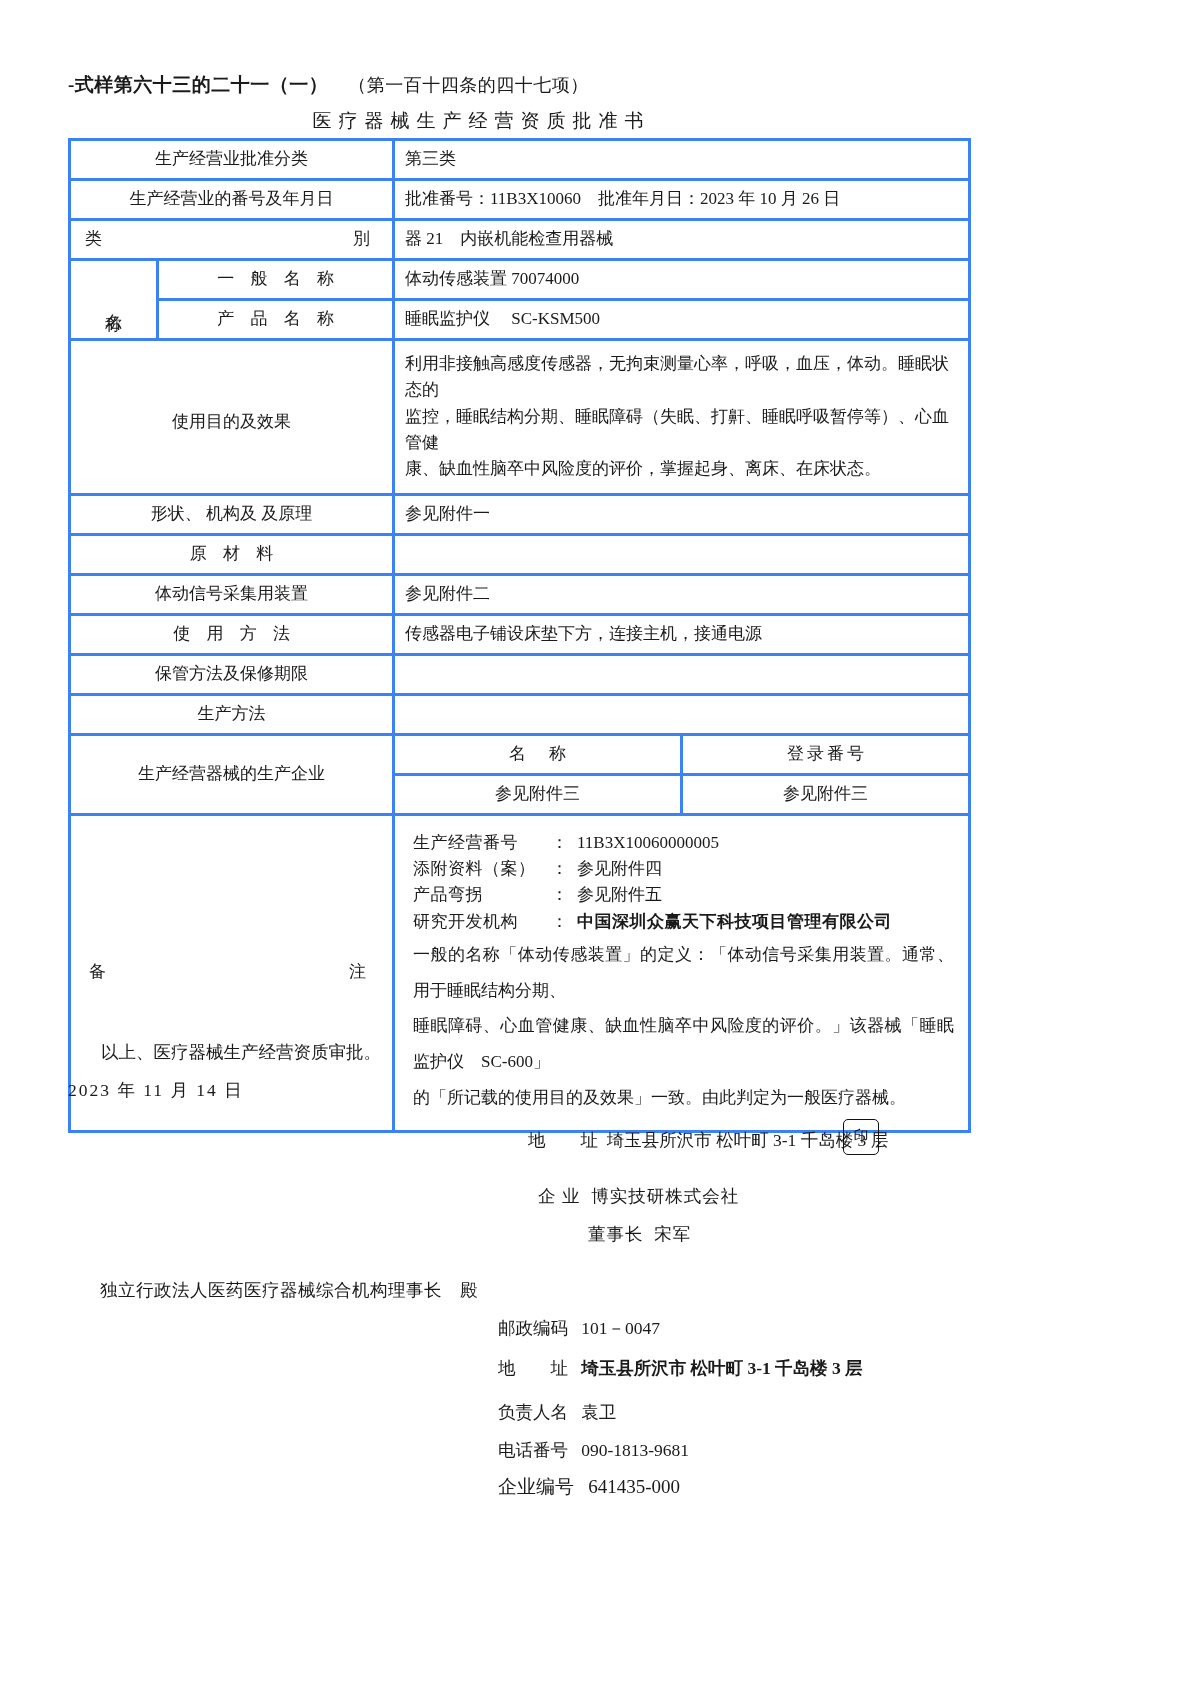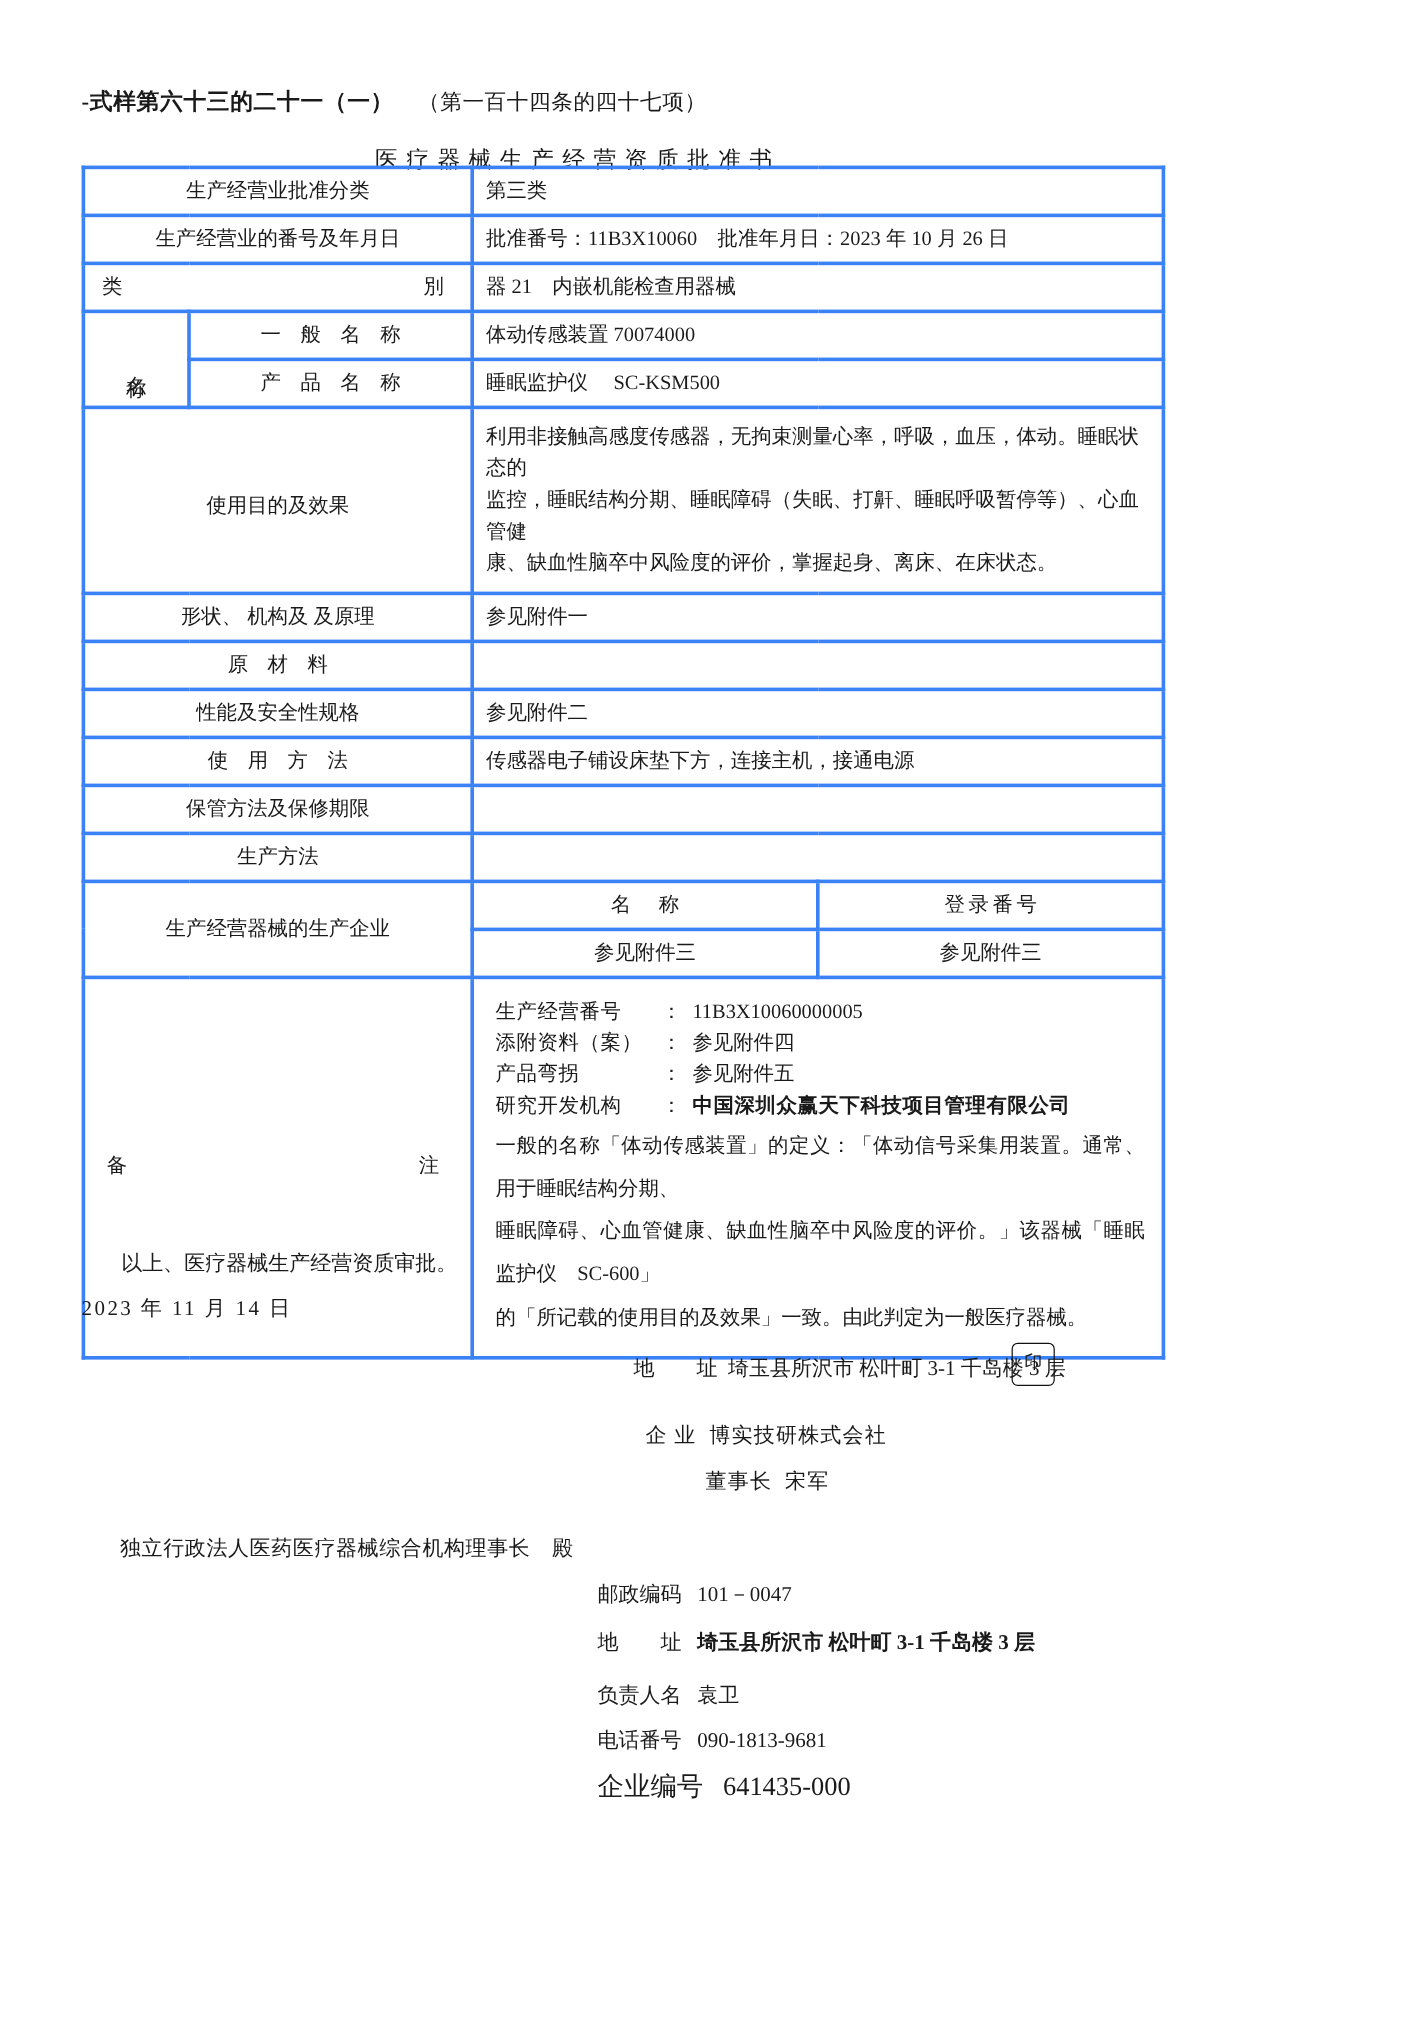--- a/index.html
+++ b/index.html
@@ -40,21 +40,20 @@
   }
   .doc-title {
     position: absolute;
     left: 0;
     top: 108px;
     width: 956px;
     text-align: center;
     font-size: 19px;
     letter-spacing: 7px;
     text-indent: 7px;
-    margin-top: 12px;
   }
 
   
   table.main {
     position: absolute;
     left: 68px;
     top: 138px;
     width: 900px;
     border-collapse: collapse;
     table-layout: fixed;
@@ -133,21 +132,21 @@
   .ftr-1 { left: 68px; top: 1040px; margin-left: 33px; }
   .ftr-2 { left: 68px; top: 1078px; letter-spacing: 2px; }
   .ftr-addr1  { left: 528px; top: 1128px; font-size: 17.5px; }
   .ftr-corp   { left: 538px; top: 1184px; font-size: 17.5px; letter-spacing: 1px; }
   .ftr-chair  { left: 588px; top: 1222px; font-size: 17.5px; letter-spacing: 1px; }
   .ftr-to     { left: 100px; top: 1278px; font-size: 17.5px; letter-spacing: 0.5px; }
   .ftr-zip    { left: 498px; top: 1316px; font-size: 17.5px; }
   .ftr-addr2  { left: 498px; top: 1356px; font-size: 17.5px; }
   .ftr-person { left: 498px; top: 1400px; font-size: 17.5px; }
   .ftr-tel    { left: 498px; top: 1438px; font-size: 17.5px; }
-  .ftr-num    { left: 498px; top: 1474px; font-size: 22px; }
+  .ftr-num    { left: 498px; top: 1474px; font-size: 19px; }
   .f-label { display: inline-block; }
   .bold-seg { font-weight: bold; }
 
   .seal {
     position: absolute;
     left: 843px;
     top: 1119px;
     width: 34px;
     height: 34px;
     border: 1.6px solid #111;
@@ -219,21 +218,21 @@
       <td colspan="2" class="lbl-c">形状、 机构及 及原理</td>
       <td colspan="2" class="val">参见附件一</td>
     </tr>
 
     <tr class="row-h">
       <td colspan="2" class="lbl-c sp-wide">原 材 料</td>
       <td colspan="2" class="val"></td>
     </tr>
 
     <tr class="row-h">
-      <td colspan="2" class="lbl-c">性能及安全性规格</td>
+      <td colspan="2" class="lbl-c">体动信号采集用装置</td>
       <td colspan="2" class="val">参见附件二</td>
     </tr>
 
     <tr class="row-h">
       <td colspan="2" class="lbl-c sp-wide">使 用 方 法</td>
       <td colspan="2" class="val">传感器电子铺设床垫下方，连接主机，接通电源</td>
     </tr>
 
     <tr class="row-h">
       <td colspan="2" class="lbl-c">保管方法及保修期限</td>

